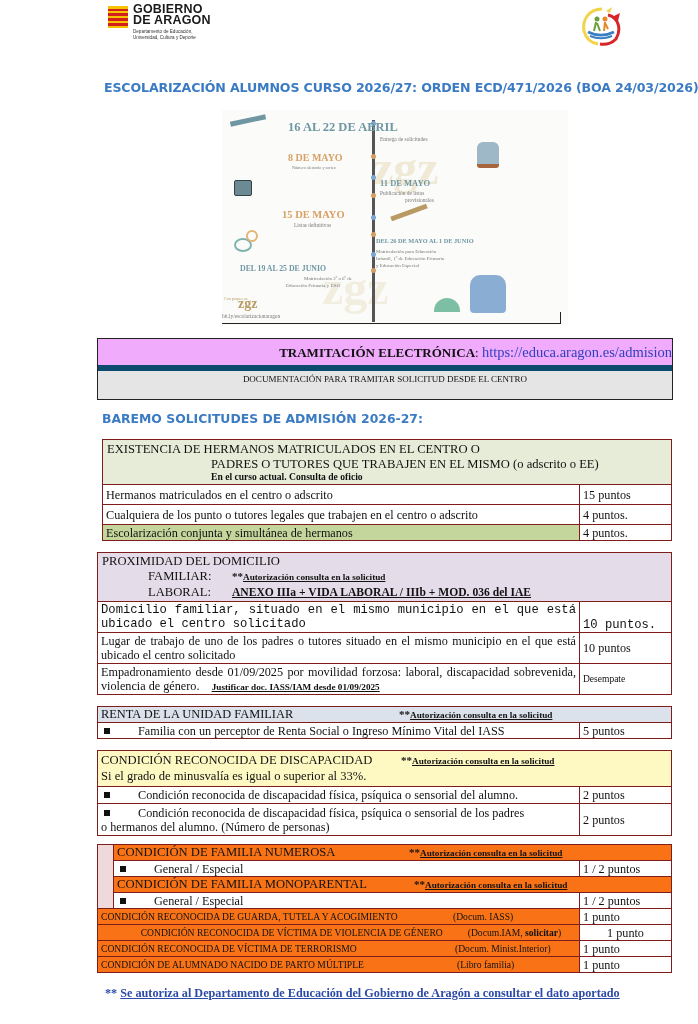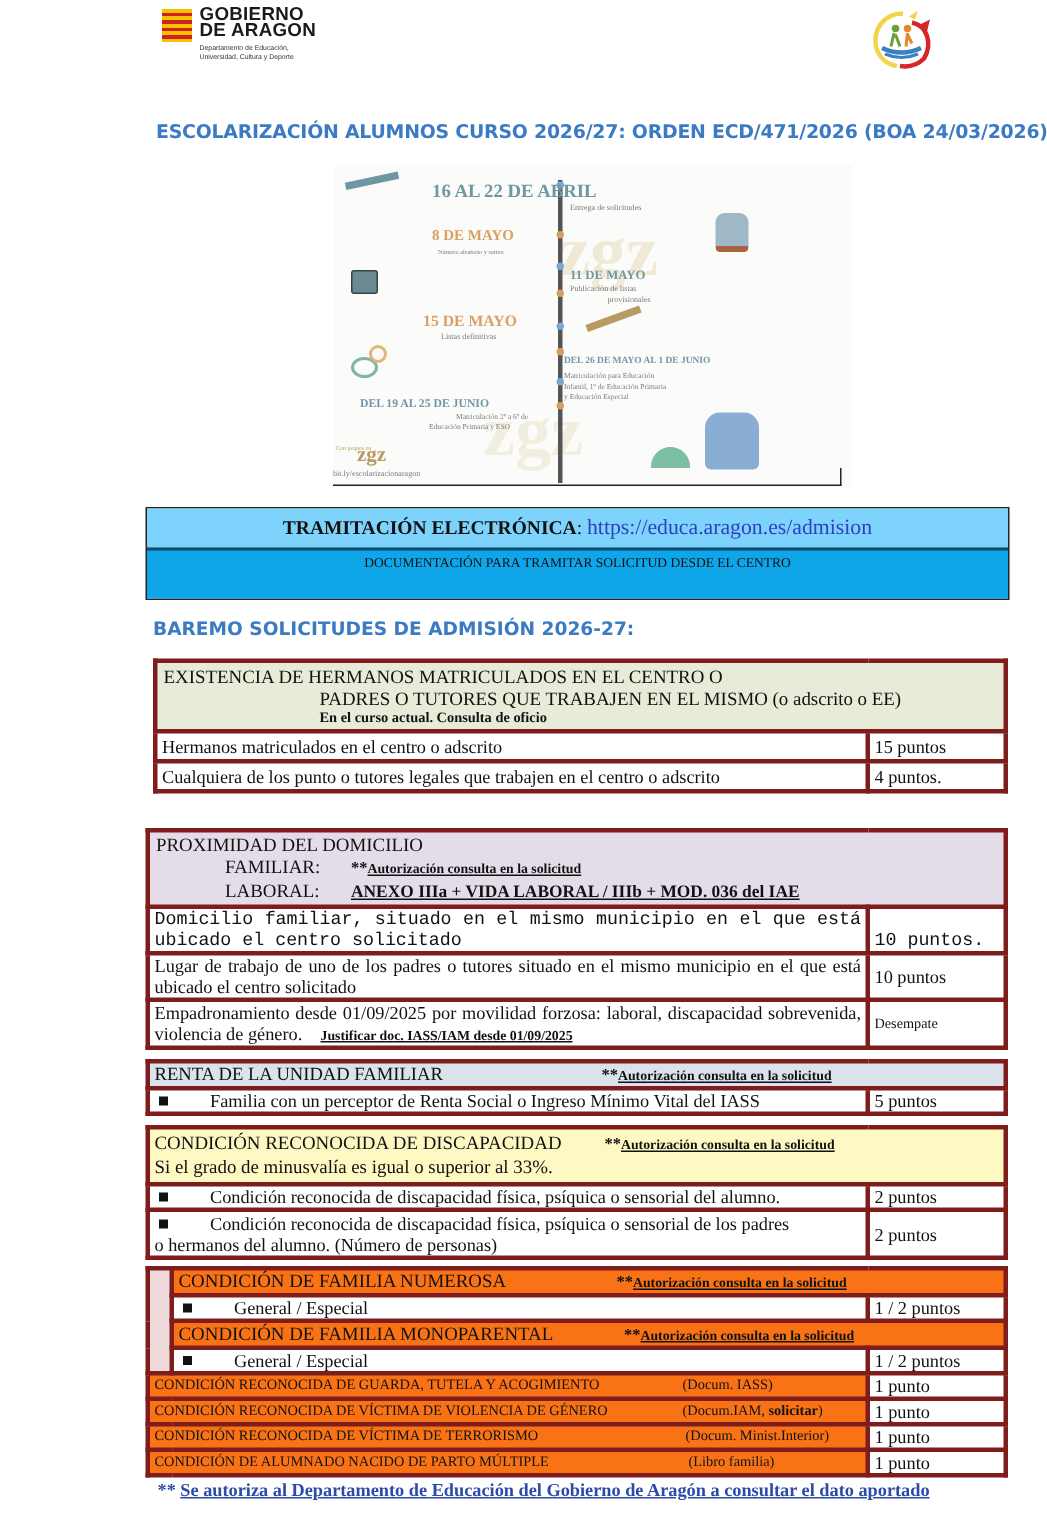--- a/index.html
+++ b/index.html
@@ -27,31 +27,31 @@
   .ig-big { font-weight: bold; color: #6f97a3; font-size: 12.5px; }
   .ig-orange { font-weight: bold; color: #d8a062; font-size: 10px; }
   .ig-blue { font-weight: bold; color: #6f97a3; font-size: 8.5px; }
   .ig-small { color: #7a7a7a; font-size: 5.4px; line-height: 7px; }
   .ig-watermark { color: #efe9d5; font-weight: bold; font-size: 48px; }
   .ig-zgz { color: #b89a62; font-weight: bold; font-size: 14px; }
 
   
   .box { border: 1px solid #222; }
   .tram { left: 97px; top: 338px; width: 576px; height: 62px; }
-  .tram-top { height: 26px; text-align: center; font-size: 13px; padding-top: 5px; background: #7dd3fc; }
+  .tram-top { height: 26px; text-align: right; font-size: 13px; padding-top: 5px; background: #f0abfc; }
   .tram-top b { font-weight: bold; }
   .tram-top .link { color: #2f3fbf; font-size: 14.5px; }
-  .tram-bot { height: 34px; background: #0ea5e9; text-align: center; border-top: 2px solid #0c4a6e; }
+  .tram-bot { height: 34px; background: #e5e5e5; text-align: center; border-top: 6px solid #0c4a6e; }
   .tram-bot .l1 { font-size: 9px; padding-top: 3px; }
   .tram-bot .l2 { font-size: 11.8px; line-height: 13px; }
 
   .baremo-title { left: 102px; top: 411px; font-family: "DejaVu Sans", sans-serif; font-weight: bold; font-size: 12.4px; color: #3b7bc4; white-space: nowrap; }
 
   table { border-collapse: collapse; position: absolute; font-family: "Liberation Serif", serif; }
-  td { border: 3px solid #7f1d1d; font-size: 12.2px; padding: 0 3px; vertical-align: middle; line-height: 14px; }
+  td { border: 1px solid #7f1d1d; font-size: 12.2px; padding: 0 3px; vertical-align: middle; line-height: 14px; }
   .pts { width: 92px; }
   .u { text-decoration: underline; font-weight: bold; font-size: 9.2px; }
   .sq { display: inline-block; width: 6px; height: 6px; background: #111; margin: 0 28px 1px 3px; }
 
   .t1 { left: 102px; top: 439px; width: 570px; }
   .t1 .hdr { background: #e6ecd8; }
   .t1 .green { background: #c5d69d; }
 
   .t2 { left: 97px; top: 552px; width: 575px; }
   .t2 .hdr { background: #e4dde9; }
@@ -176,20 +176,24 @@
     </td>
   </tr>
   <tr style="height:20px;">
     <td>Hermanos matriculados en el centro o adscrito</td>
     <td class="pts">15 puntos</td>
   </tr>
   <tr style="height:20px;">
     <td>Cualquiera de los punto o tutores legales que trabajen en el centro o adscrito</td>
     <td class="pts">4 puntos.</td>
   </tr>
+  <tr style="height:16px;">
+    <td class="green">Escolarización conjunta y simultánea de hermanos</td>
+    <td class="pts">4 puntos.</td>
+  </tr>
 </tbody>
   </table>
 
 <table class="t2">
   <tbody>
       <tr class="hdr">
     <td colspan="2" style="padding:1px 4px; line-height:15px; font-size:12.6px;">
       <div>PROXIMIDAD DEL DOMICILIO</div>
       <div style="padding-left:46px;"><span style="display:inline-block; width:84px;">FAMILIAR:</span><b style="font-size:11px;">**</b><span class="u">Autorización consulta en la solicitud</span></div>
       <div style="padding-left:46px;"><span style="display:inline-block; width:84px;">LABORAL:</span><span style="text-decoration:underline; font-weight:bold; font-size:11.6px;">ANEXO IIIa + VIDA LABORAL / IIIb + MOD. 036 del IAE</span></div>
@@ -260,21 +264,21 @@
     <td colspan="2" style="font-size:12.6px;"><span style="display:inline-block; width:297px;">CONDICIÓN DE FAMILIA MONOPARENTAL</span><b style="font-size:11px;">**</b><span class="u">Autorización consulta en la solicitud</span></td>
   </tr>
   <tr style="height:16px;">
     <td><span class="sq"></span><span>General / Especial</span></td>
     <td class="pts">1 / 2 puntos</td>
   </tr>
   <tr style="height:16px;">
     <td colspan="2" class="pink small"><span style="display:inline-block; width:352px;">CONDICIÓN RECONOCIDA DE GUARDA, TUTELA Y ACOGIMIENTO</span><span>(Docum. IASS)</span></td>
     <td class="pts">1 punto</td>
   </tr>
-  <tr style="height:16px;">
+  <tr style="height:16px;text-align:center;">
     <td colspan="2" class="pink small"><span style="display:inline-block; width:352px;">CONDICIÓN RECONOCIDA DE VÍCTIMA DE VIOLENCIA DE GÉNERO</span><span>(Docum.IAM, </span><b>solicitar</b><span>)</span></td>
     <td class="pts">1 punto</td>
   </tr>
   <tr style="height:16px;">
     <td colspan="2" class="pink small"><span style="display:inline-block; width:354px;">CONDICIÓN RECONOCIDA DE VÍCTIMA DE TERRORISMO</span><span>(Docum. Minist.Interior)</span></td>
     <td class="pts">1 punto</td>
   </tr>
   <tr style="height:16px;">
     <td colspan="2" class="pink small"><span style="display:inline-block; width:356px;">CONDICIÓN DE ALUMNADO NACIDO DE PARTO MÚLTIPLE</span><span>(Libro familia)</span></td>
     <td class="pts">1 punto</td>

